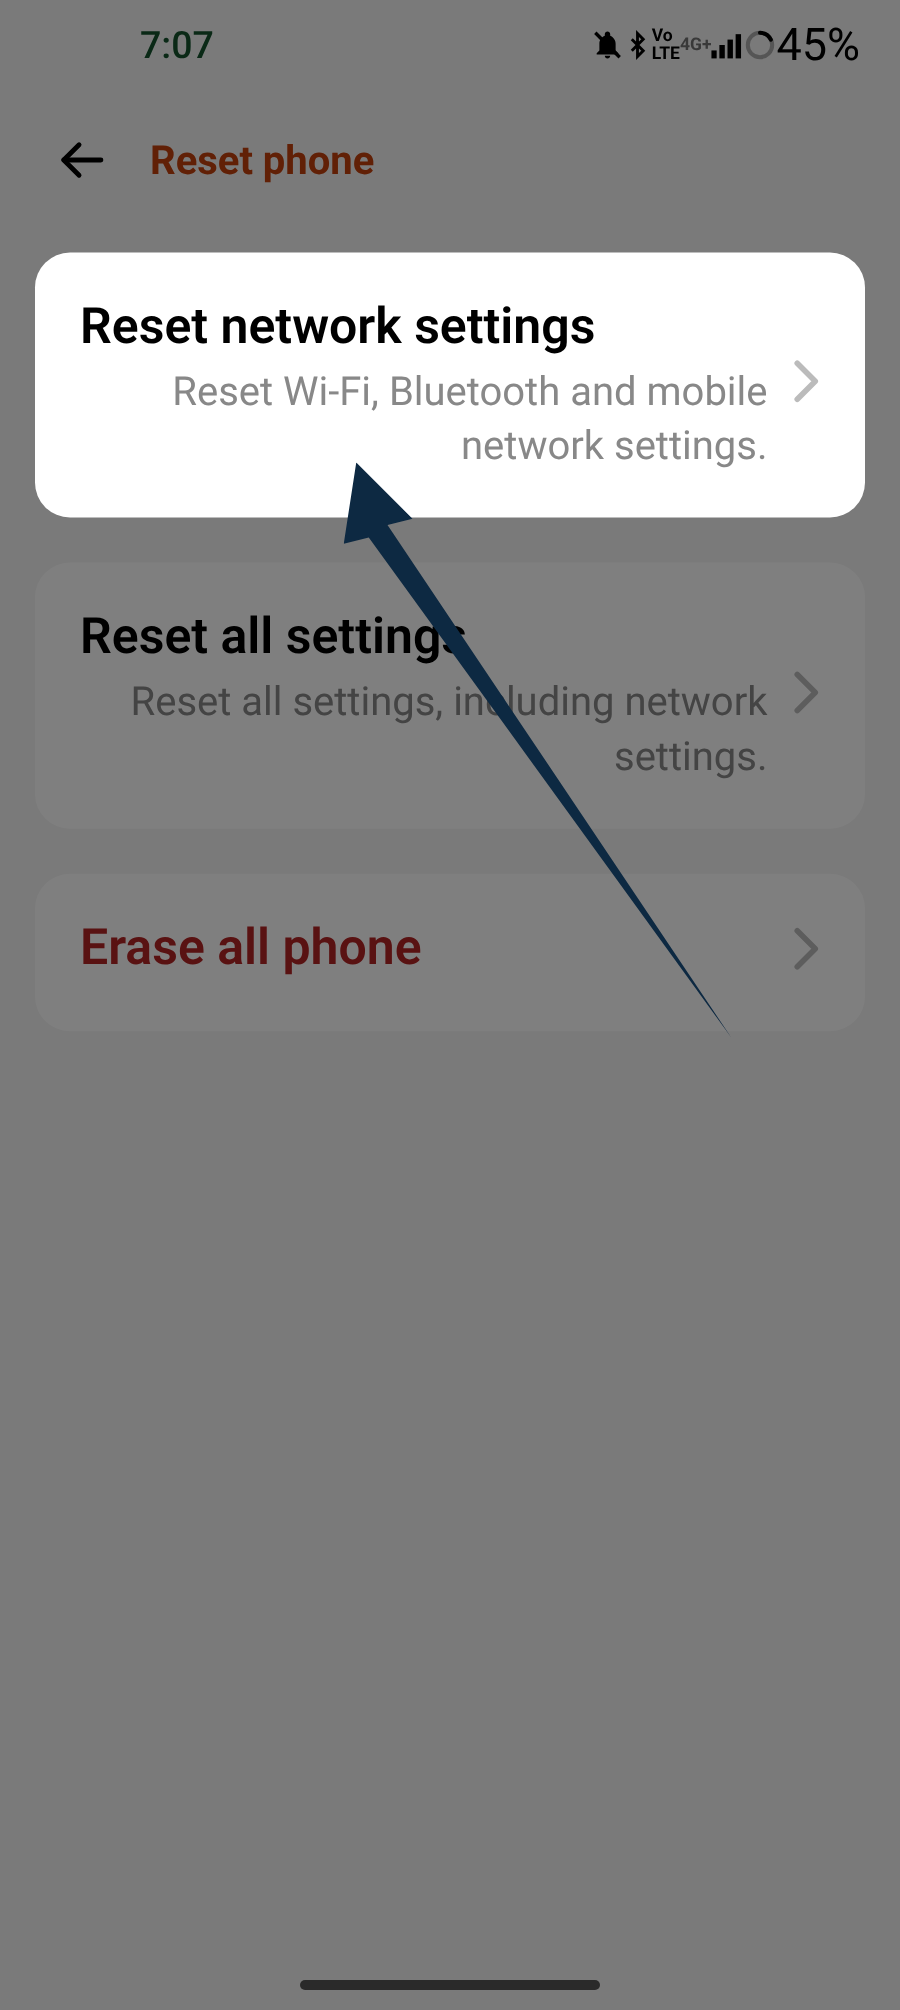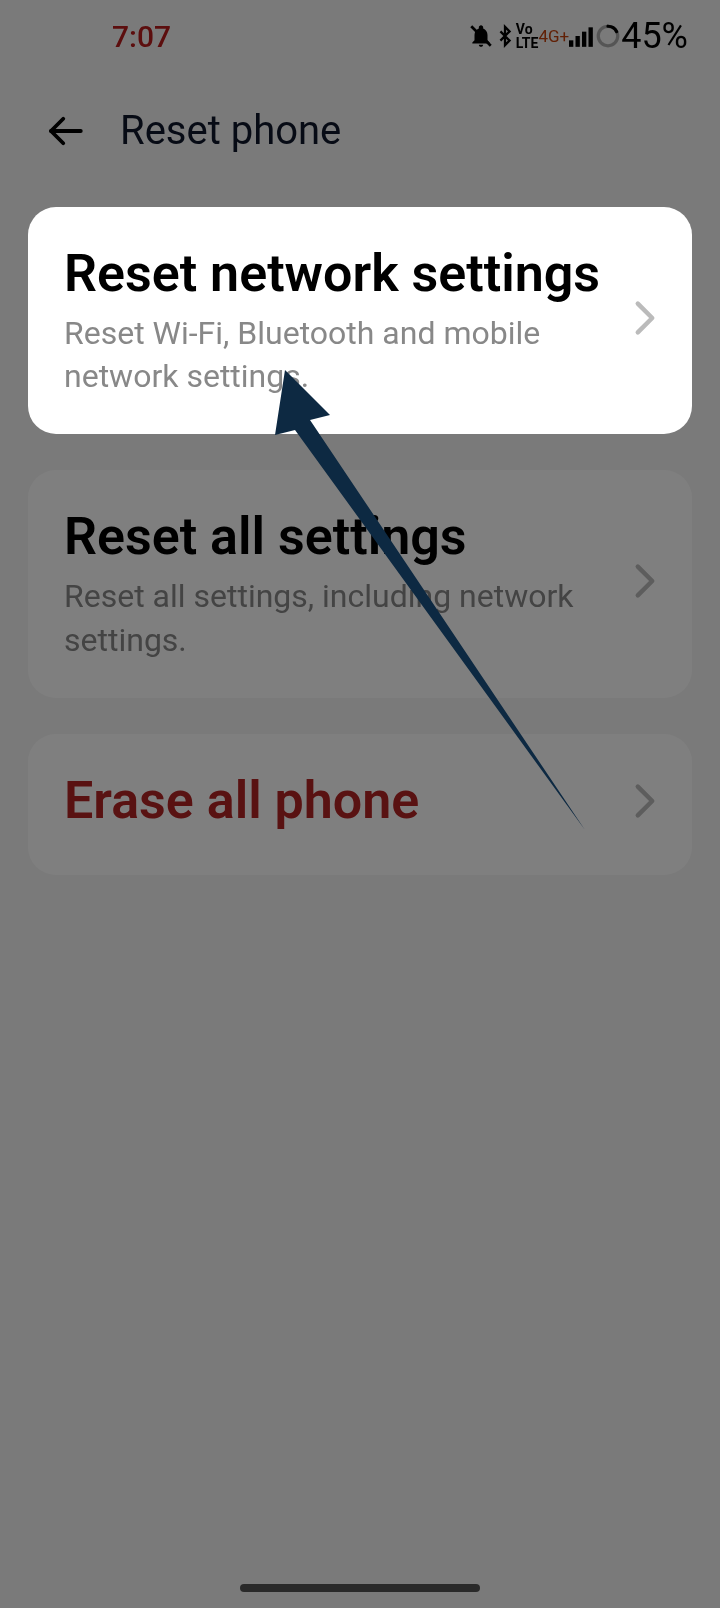--- a/index.html
+++ b/index.html
@@ -32,21 +32,21 @@
       display: flex;
       justify-content: space-between;
       align-items: center;
       padding: 18px 32px;
       height: 72px;
     }
 
     .status-time {
       font-size: 30px;
       font-weight: 500;
-      color: #b91c1c;
+      color: #14532d;
       margin-left: 80px;
     }
 
     .status-icons {
       display: flex;
       align-items: center;
     }
 
     .status-icon {
       display: inline-flex;
@@ -67,23 +67,23 @@
       gap: 34px;
     }
 
     .back-arrow {
       display: flex;
       align-items: center;
       justify-content: center;
     }
 
     .page-title {
-      font-size: 40px;
-      font-weight: 400;
-      color: #0f172a;
+      font-size: 32px;
+      font-weight: 700;
+      color: #c2410c;
     }
 
     .content {
       padding: 28px 28px 0;
     }
 
     .card {
       background: #fff;
       border-radius: 28px;
       padding: 34px 36px 36px;
@@ -98,35 +98,36 @@
       position: relative;
       z-index: 20;
     }
 
     .card-text {
       flex: 1;
       padding-right: 20px;
     }
 
     .card-title {
-      font-size: 52px;
+      font-size: 40px;
       font-weight: 600;
       color: #000;
       line-height: 1.25;
       margin-bottom: 6px;
     }
 
     .card-title.danger {
       color: #b32424;
     }
 
     .card-subtitle {
       font-size: 32px;
       color: #888;
       line-height: 1.35;
+      text-align: right;
     }
 
     .chevron {
       flex-shrink: 0;
     }
 
     .annotation-arrow {
       position: absolute;
       top: 370px;
       left: 275px;
@@ -158,21 +159,21 @@
         <path d="M12 2C10.9 2 10 2.9 10 4v1.17C7.67 6.17 6 8.39 6 11v5l-2 2v1h16v-1l-2-2v-5c0-2.61-1.67-4.83-4-5.83V4c0-1.1-.9-2-2-2z M10 20c0 1.1.9 2 2 2s2-.9 2-2h-4z"></path>
         <line x1="3" y1="3" x2="21" y2="21" stroke="#000" stroke-width="2.5"></line>
       </svg>
     </span>
     <span class="status-icon">
       <svg width="22" height="28" viewBox="0 0 24 24" fill="none" stroke="#000" stroke-width="2.5">
         <path d="M7 7l10 10-5 5V2l5 5L7 17"></path>
       </svg>
     </span>
     <span class="status-icon" style="font-size:14px;font-weight:700;line-height:1;color:#000;">Vo<br>LTE</span>
-    <span class="status-icon" style="font-size:17px;font-weight:400;color:#c2410c;">4G+</span>
+    <span class="status-icon" style="font-size:14px;font-weight:700;color:#737373;">4G+</span>
     <span class="status-icon">
       <svg width="26" height="22" viewBox="0 0 24 20" fill="#000">
         <rect x="0" y="14" width="4" height="6"></rect>
         <rect x="6" y="10" width="4" height="10"></rect>
         <rect x="12" y="6" width="4" height="14"></rect>
         <rect x="18" y="2" width="4" height="18"></rect>
       </svg>
     </span>
     <span class="status-icon">
       <svg width="26" height="26" viewBox="0 0 24 24" fill="none" stroke="#000" stroke-width="3">

